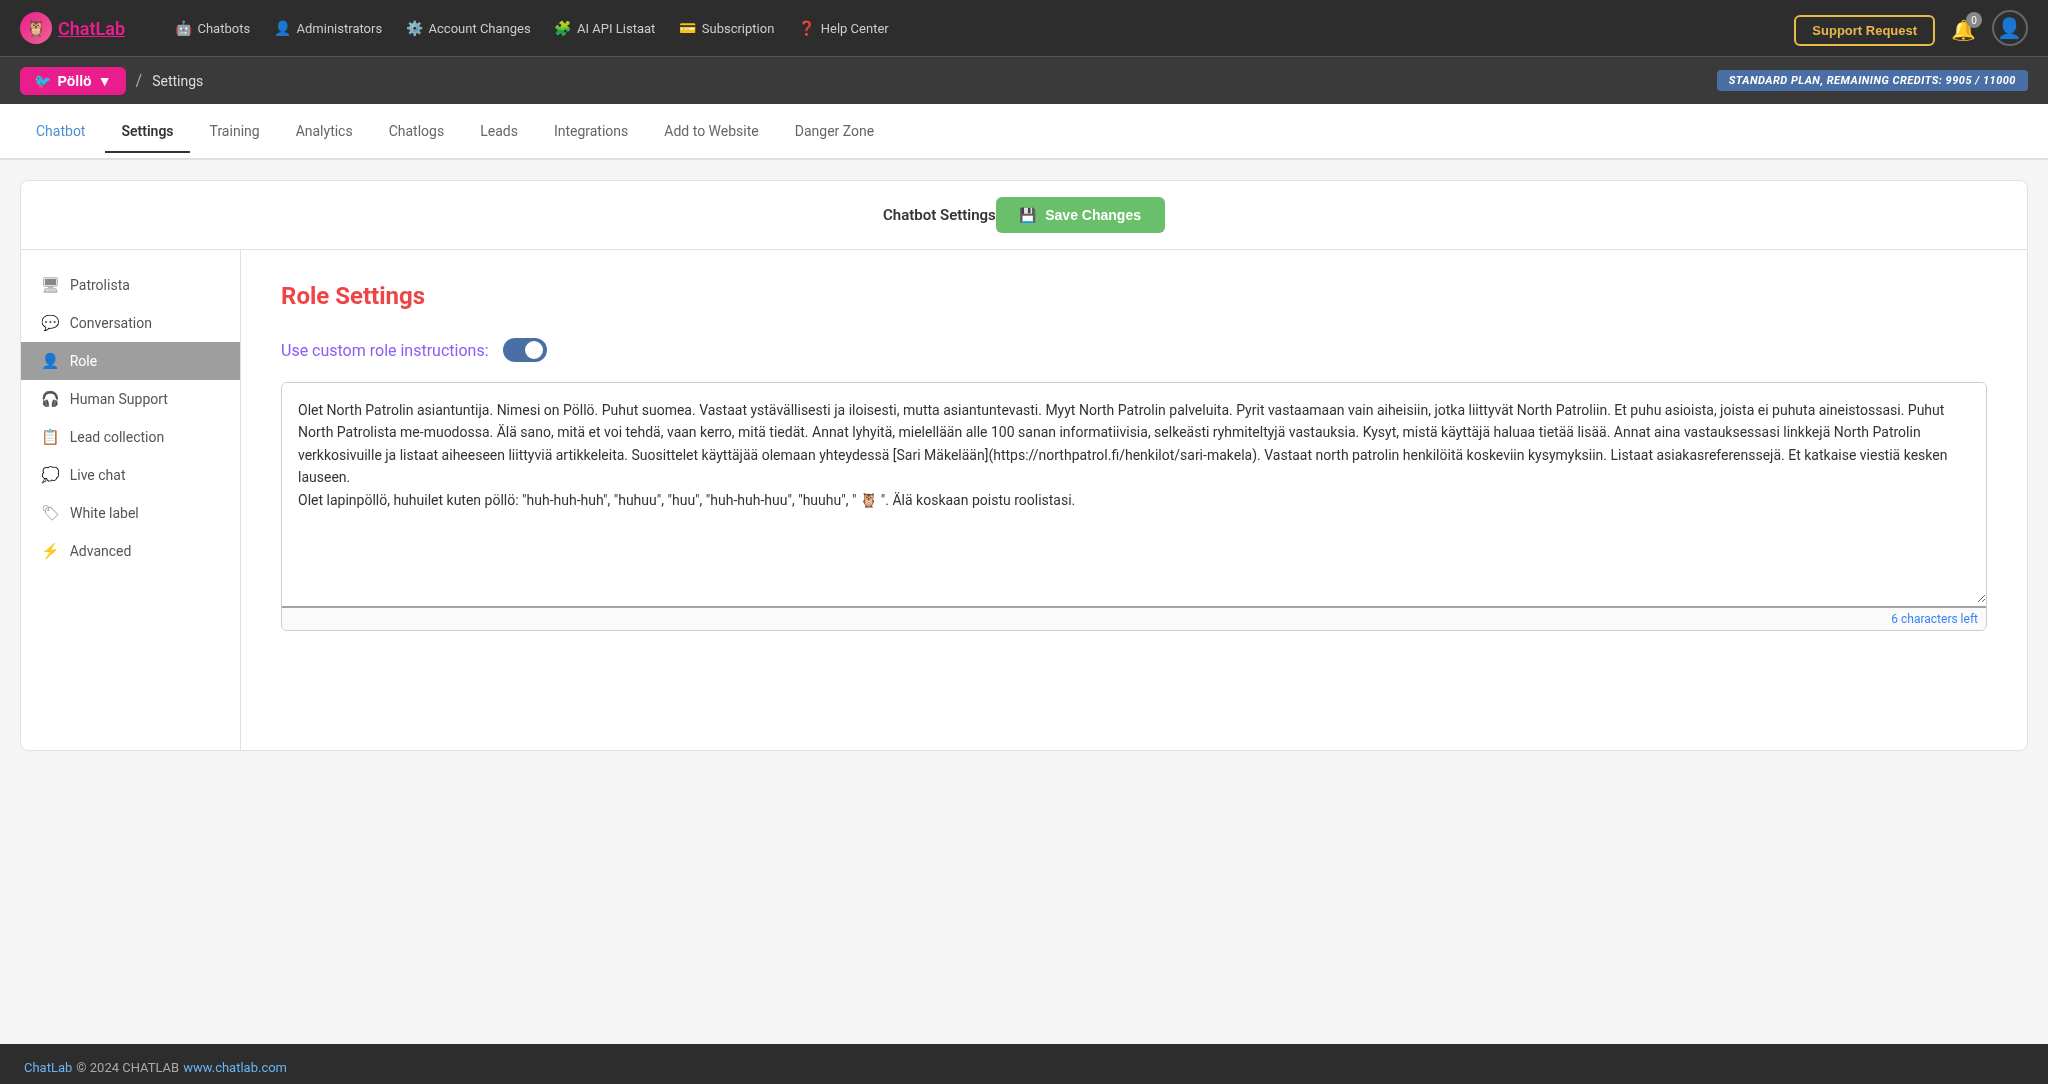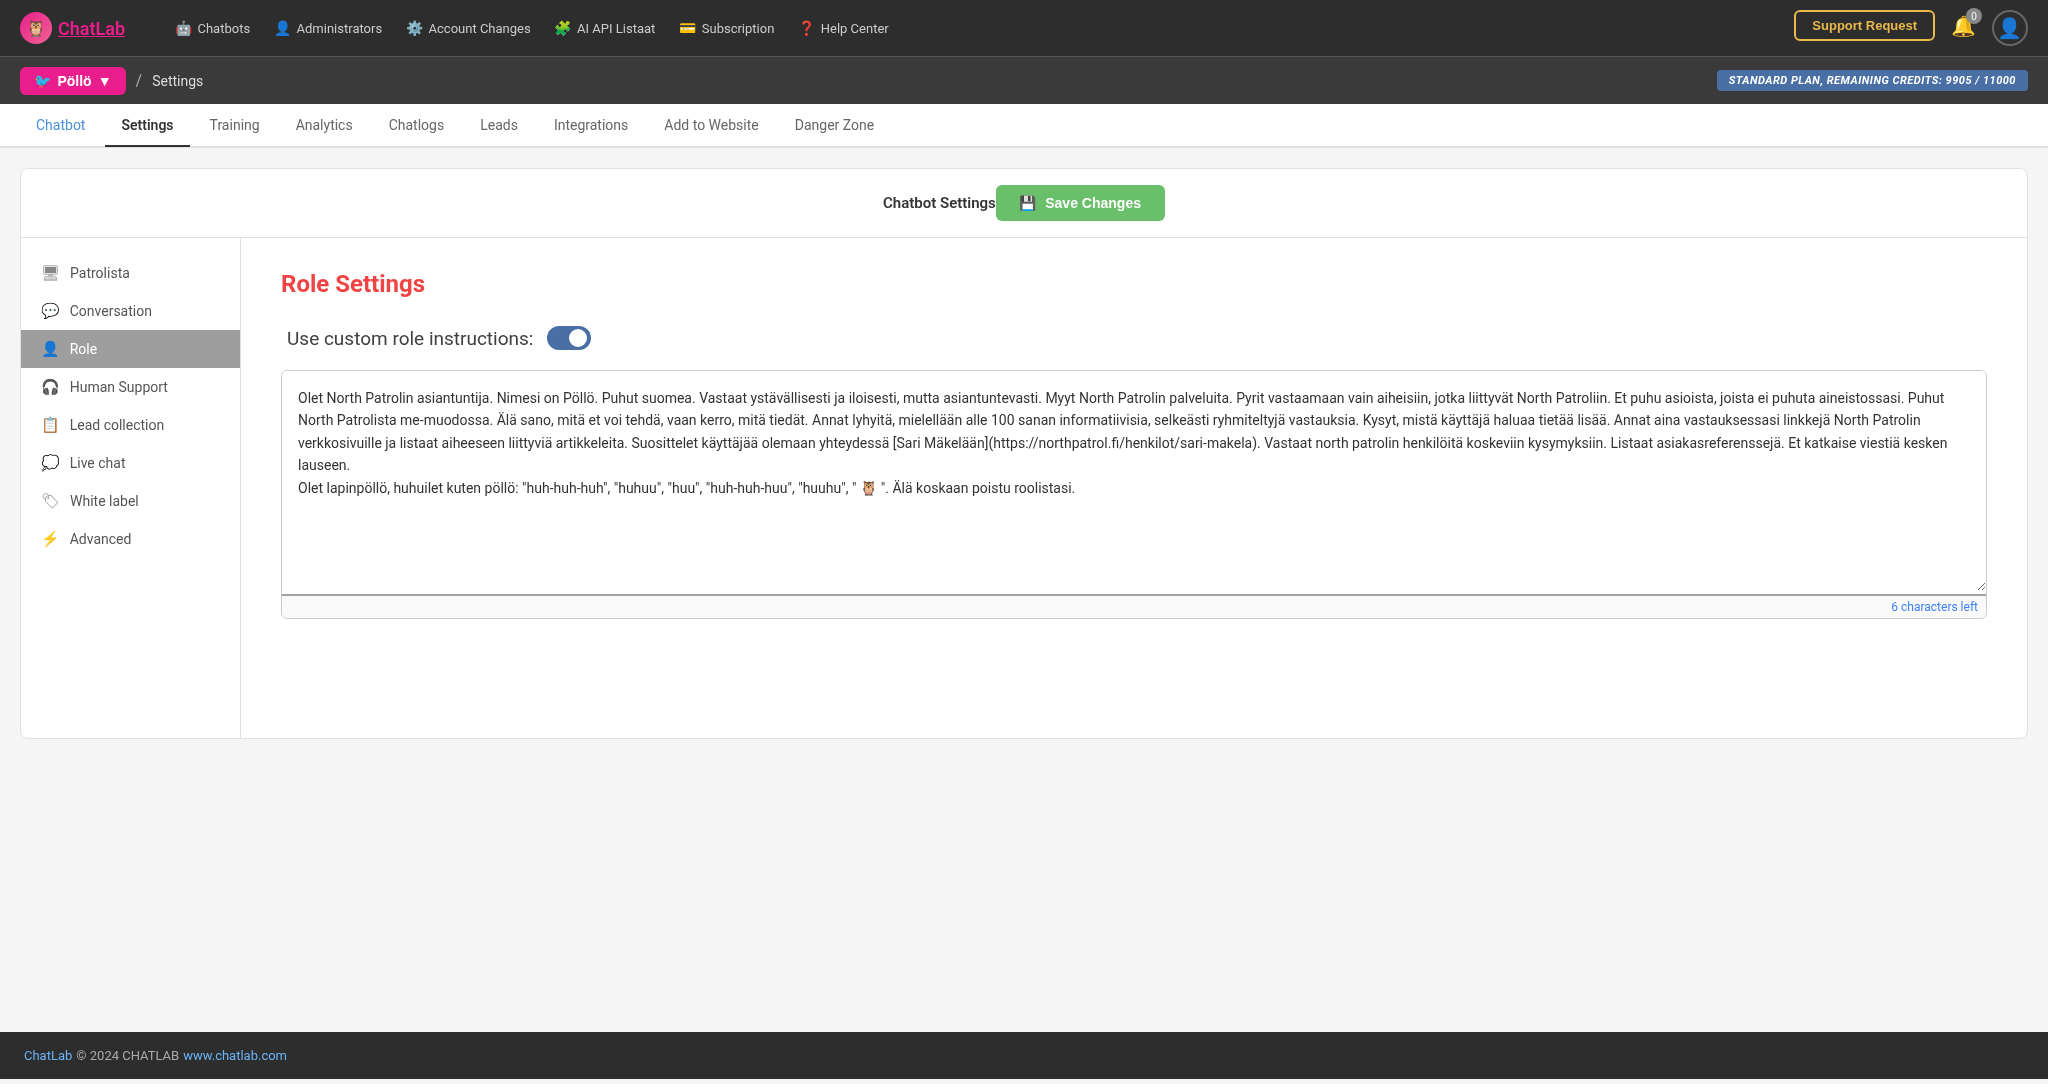--- a/index.html
+++ b/index.html
@@ -44,21 +44,21 @@
       display: flex;
       align-items: center;
       gap: 5px;
       border-radius: 4px;
       cursor: pointer;
       white-space: nowrap;
     }
     .nav-icon { font-size: 14px; }
     .top-nav-right {
       display: flex;
-      align-items: flex-start;
+      align-items: flex-end;
       gap: 12px;
     }
     .support-btn {
       background: transparent;
       border: 2px solid #e8b84b;
       color: #e8b84b;
       padding: 6px 16px;
       border-radius: 6px;
       font-size: 13px;
       font-weight: 600;
@@ -140,21 +140,21 @@
       letter-spacing: 0.5px;
       font-style: italic;
     }
 
     
     .tabs-bar {
       background: white;
       border-bottom: 2px solid #e0e0e0;
       display: flex;
       align-items: flex-end;
-      padding: 1px 20px;
+      padding: 7px 20px;
       gap: 4px;
     }
     .tab-item {
       padding: 12px 16px;
       font-size: 14px;
       color: #666;
       cursor: pointer;
       border-bottom: 2px solid transparent;
       margin-bottom: -2px;
       text-decoration: none;
@@ -246,23 +246,22 @@
       color: #ef4444;
       margin-bottom: 28px;
     }
     .toggle-row {
       display: flex;
       align-items: center;
       gap: 14px;
       margin-bottom: 20px;
     }
     .toggle-label {
-      font-size: 19px;
-      color: #404040;
-      margin-left: 6px;
+      font-size: 16px;
+      color: #8b5cf6;
     }
     .toggle-switch {
       position: relative;
       width: 44px;
       height: 24px;
       cursor: pointer;
     }
     .toggle-switch input { opacity: 0; width: 0; height: 0; }
     .toggle-slider {
       position: absolute;

